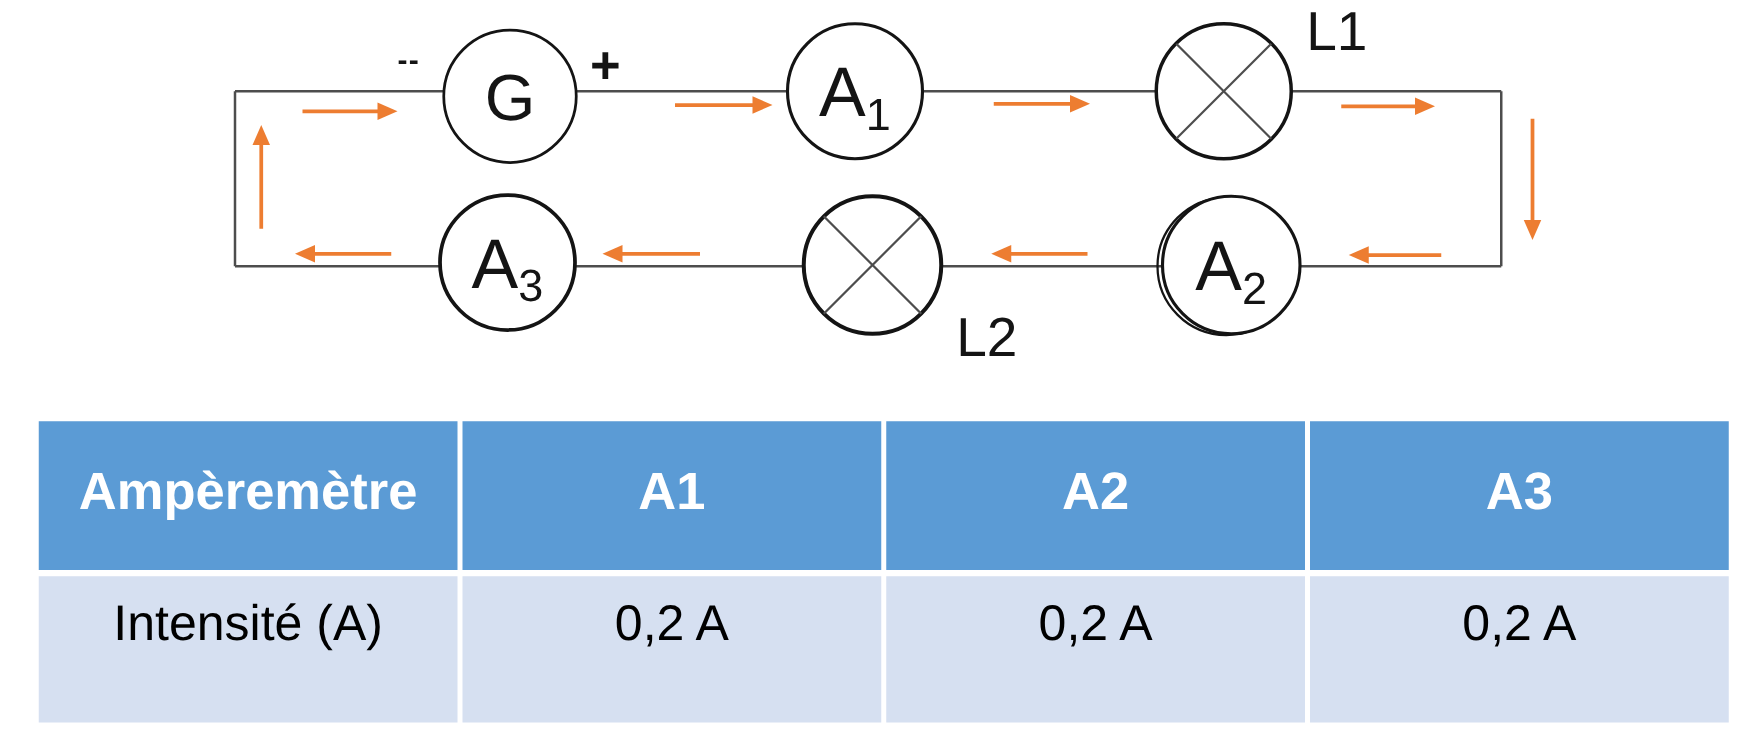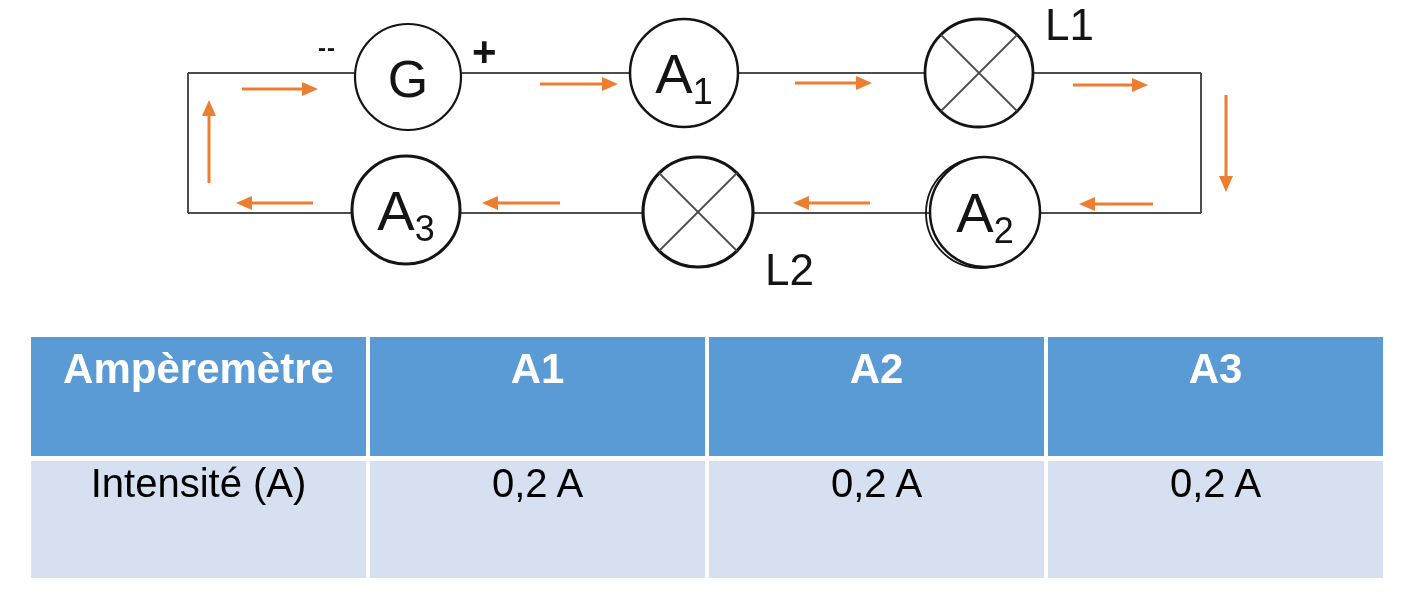--- a/index.html
+++ b/index.html
@@ -48,26 +48,27 @@
     background:var(--canvas);
   }
   .amp-table .cell{
     display:flex;justify-content:center;align-items:flex-start;
     box-sizing:border-box;
   }
   .amp-table .head{
     background:var(--header_bg);
     color:var(--header_text);
     font-weight:bold;font-size:42px;
-    padding-top:8px;
+    padding-top:32px;
   }
   .amp-table .body{
     background:var(--body_bg);
     color:var(--body_text);
     font-size:40px;
+    padding-top:16px;
   }
 </style>
 </head>
 <body>
 
 <div class="stage">
 
   <svg class="circuit-svg" width="1410" height="336" viewBox="0 0 1410 336">
 
     <g>

